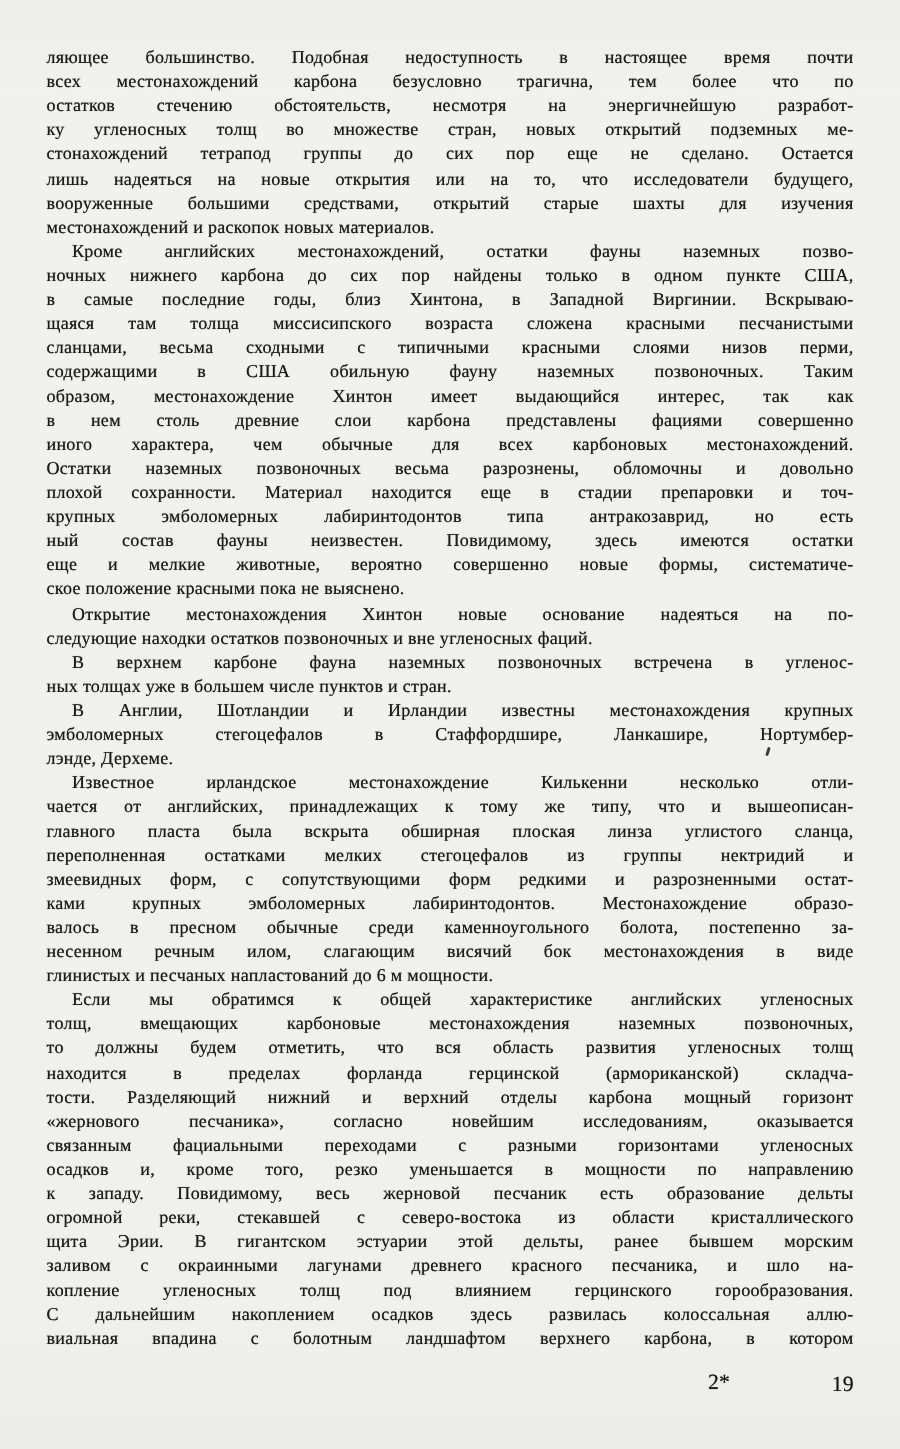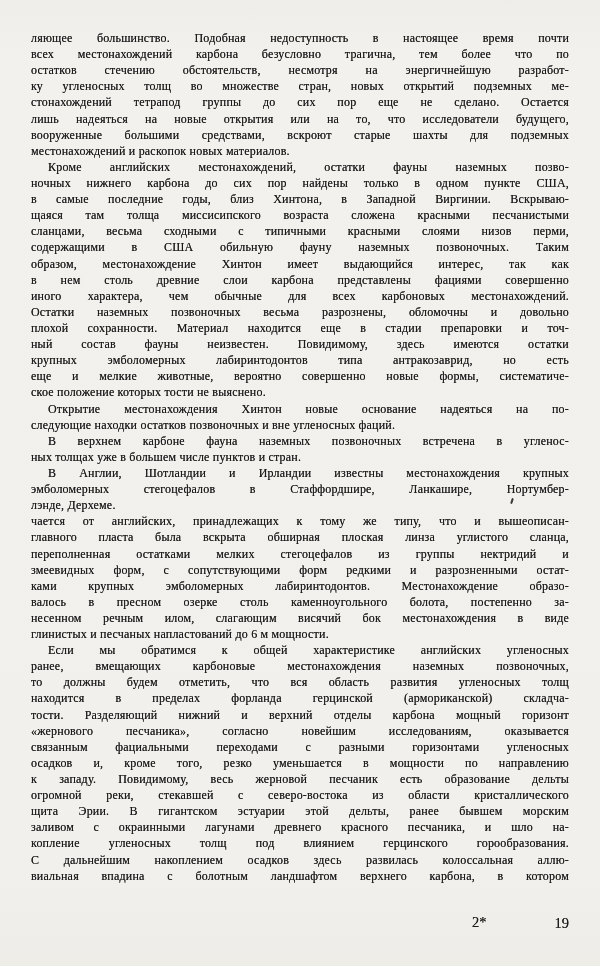--- a/index.html
+++ b/index.html
@@ -83,66 +83,67 @@
 <div class="scan-page">
 
   <div class="text-block">
       <div class="paragraph">
         <div class="line">ляющее большинство. Подобная недоступность в настоящее время почти</div>
         <div class="line">всех местонахождений карбона безусловно трагична, тем более что по</div>
         <div class="line">остатков стечению обстоятельств, несмотря на энергичнейшую разработ-</div>
         <div class="line">ку угленосных толщ во множестве стран, новых открытий подземных ме-</div>
         <div class="line">стонахождений тетрапод группы до сих пор еще не сделано. Остается</div>
         <div class="line">лишь надеяться на новые открытия или на то, что исследователи будущего,</div>
-        <div class="line">вооруженные большими средствами, вскроют старые шахты для подземных</div>
+        <div class="line">вооруженные большими средствами, открытий старые шахты для изучения</div>
         <div class="line last">местонахождений и раскопок новых материалов.</div>
       </div>
       <div class="paragraph">
         <div class="line indent">Кроме английских местонахождений, остатки фауны наземных позво-</div>
         <div class="line">ночных нижнего карбона до сих пор найдены только в одном пункте США,</div>
         <div class="line">в самые последние годы, близ Хинтона, в Западной Виргинии. Вскрываю-</div>
         <div class="line">щаяся там толща миссисипского возраста сложена красными песчанистыми</div>
         <div class="line">сланцами, весьма сходными с типичными красными слоями низов перми,</div>
         <div class="line">содержащими в США обильную фауну наземных позвоночных. Таким</div>
         <div class="line">образом, местонахождение Хинтон имеет выдающийся интерес, так как</div>
         <div class="line">в нем столь древние слои карбона представлены фациями совершенно</div>
         <div class="line">иного характера, чем обычные для всех карбоновых местонахождений.</div>
         <div class="line">Остатки наземных позвоночных весьма разрознены, обломочны и довольно</div>
         <div class="line">плохой сохранности. Материал находится еще в стадии препаровки и точ-</div>
+        <div class="line">крупных эмболомерных лабиринтодонтов типа антракозаврид, но есть</div>
         <div class="line">ный состав фауны неизвестен. Повидимому, здесь имеются остатки</div>
-        <div class="line">крупных эмболомерных лабиринтодонтов типа антракозаврид, но есть</div>
         <div class="line">еще и мелкие животные, вероятно совершенно новые формы, систематиче-</div>
-        <div class="line last">ское положение которых тости не выяснено.</div>
+        <div class="line last">ское положение красными пока не выяснено.</div>
       </div>
       <div class="paragraph">
         <div class="line indent">Открытие местонахождения Хинтон новые основание надеяться на по-</div>
         <div class="line last">следующие находки остатков позвоночных и вне угленосных фаций.</div>
       </div>
       <div class="paragraph">
         <div class="line indent">В верхнем карбоне фауна наземных позвоночных встречена в угленос-</div>
         <div class="line last">ных толщах уже в большем числе пунктов и стран.</div>
       </div>
       <div class="paragraph">
         <div class="line indent">В Англии, Шотландии и Ирландии известны местонахождения крупных</div>
         <div class="line">эмболомерных стегоцефалов в Стаффордшире, Ланкашире, Нортумбер-</div>
         <div class="line last">лэнде, Дерхеме.</div>
       </div>
       <div class="paragraph">
+        <div class="line indent">Известное ирландское местонахождение Килькенни несколько отли-</div>
         <div class="line">чается от английских, принадлежащих к тому же типу, что и вышеописан-</div>
         <div class="line">главного пласта была вскрыта обширная плоская линза углистого сланца,</div>
         <div class="line">переполненная остатками мелких стегоцефалов из группы нектридий и</div>
         <div class="line">змеевидных форм, с сопутствующими форм редкими и разрозненными остат-</div>
         <div class="line">ками крупных эмболомерных лабиринтодонтов. Местонахождение образо-</div>
-        <div class="line">валось в пресном озерке столь каменноугольного болота, постепенно за-</div>
+        <div class="line">валось в пресном обычные среди каменноугольного болота, постепенно за-</div>
         <div class="line">несенном речным илом, слагающим висячий бок местонахождения в виде</div>
         <div class="line last">глинистых и песчаных напластований до 6 м мощности.</div>
       </div>
       <div class="paragraph">
         <div class="line indent">Если мы обратимся к общей характеристике английских угленосных</div>
-        <div class="line">ранее, вмещающих карбоновые местонахождения наземных позвоночных,</div>
+        <div class="line">толщ, вмещающих карбоновые местонахождения наземных позвоночных,</div>
         <div class="line">то должны будем отметить, что вся область развития угленосных толщ</div>
         <div class="line">находится в пределах форланда герцинской (армориканской) складча-</div>
         <div class="line">тости. Разделяющий нижний и верхний отделы карбона мощный горизонт</div>
         <div class="line">«жернового песчаника», согласно новейшим исследованиям, оказывается</div>
         <div class="line">связанным фациальными переходами с разными горизонтами угленосных</div>
         <div class="line">осадков и, кроме того, резко уменьшается в мощности по направлению</div>
         <div class="line">к западу. Повидимому, весь жерновой песчаник есть образование дельты</div>
         <div class="line">огромной реки, стекавшей с северо-востока из области кристаллического</div>
         <div class="line">щита Эрии. В гигантском эстуарии этой дельты, ранее бывшем морским</div>
         <div class="line">заливом с окраинными лагунами древнего красного песчаника, и шло на-</div>

